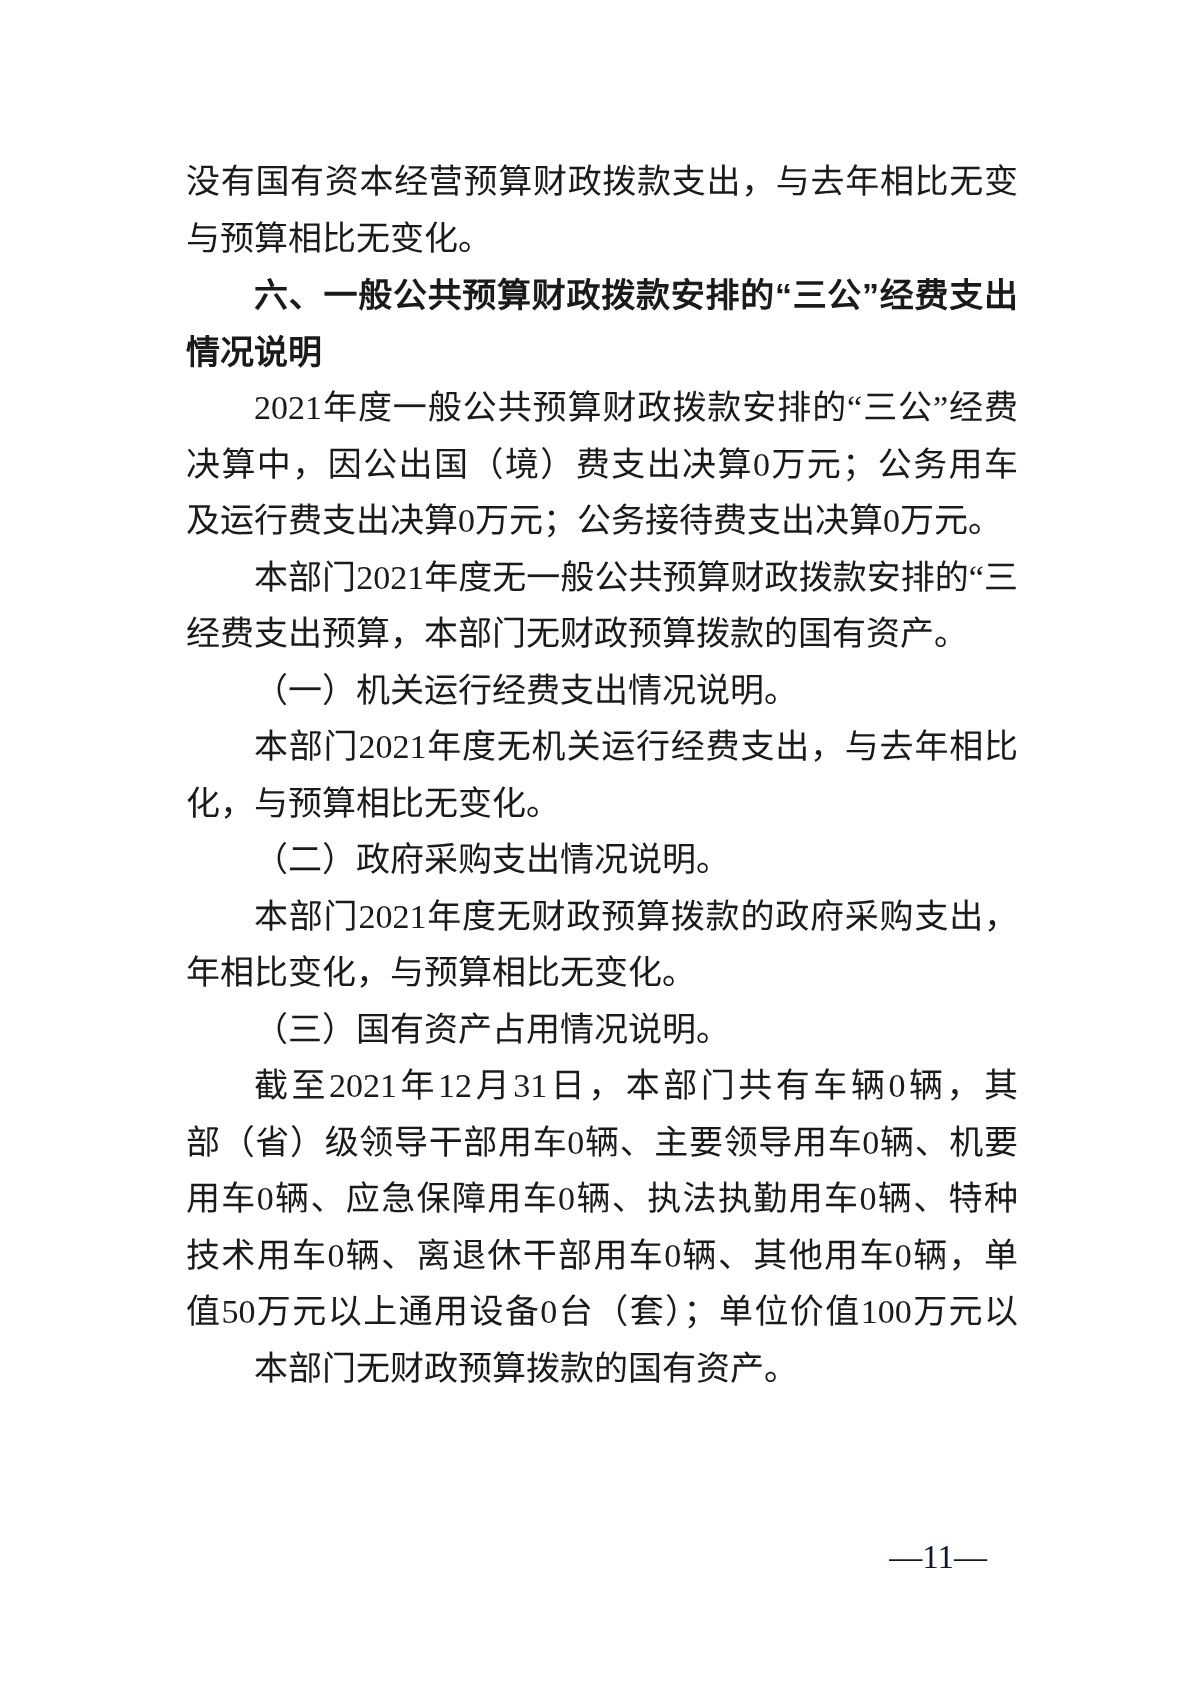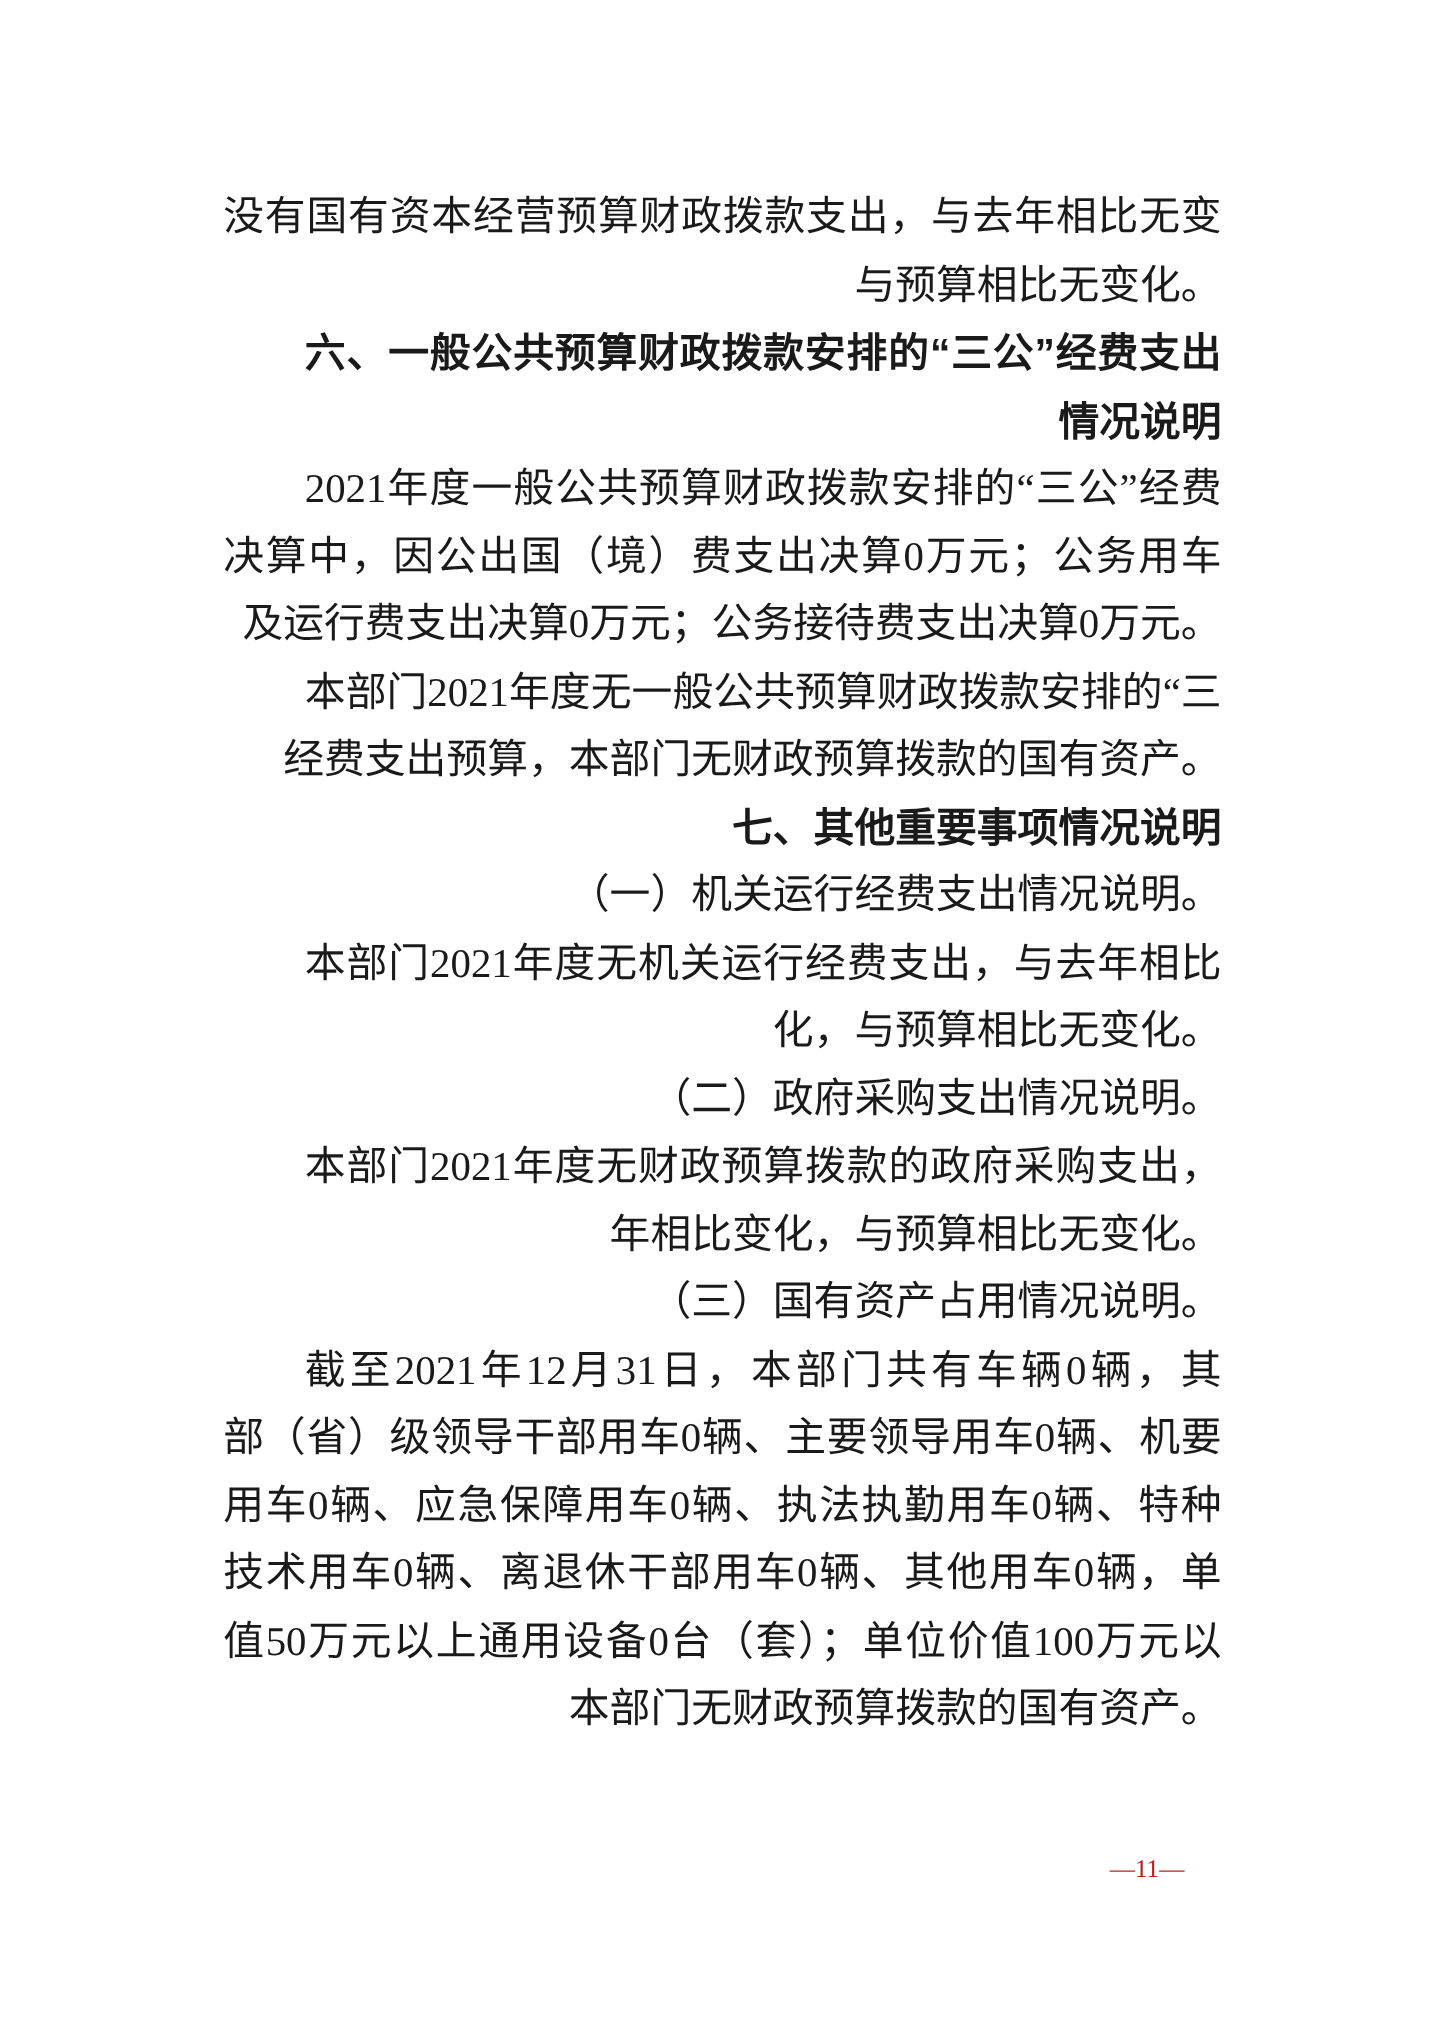--- a/index.html
+++ b/index.html
@@ -20,21 +20,21 @@
     top: 154px;
     width: 832px;
     color: #1a1a1a;
     font-family: "Liberation Serif", "DejaVu Serif", serif;
     font-size: 34px;
   }
   .ln {
     height: 56.5px;
     line-height: 56.5px;
     overflow: hidden;
-    text-align: right;
+    text-align: left;
   }
   
   .fill {
     text-align: justify;
     text-align-last: justify;
   }
   
   .ind {
     text-indent: 2em;
   }
@@ -42,40 +42,39 @@
   .hd {
     font-family: "Liberation Sans", "DejaVu Sans", sans-serif;
     font-weight: 700;
   }
   .page-num {
     position: absolute;
     top: 1537px;
     right: 212px;
     height: 40px;
     line-height: 40px;
-    font-size: 21px;
-    color: #b91c1c;
+    font-size: 33px;
+    color: #0f172a;
     font-family: "Liberation Serif", "DejaVu Serif", serif;
   }
 </style>
 </head>
 <body>
 
 <div class="page">
   <div class="text-block">
     <div class="ln fill">没有国有资本经营预算财政拨款支出，与去年相比无变化，</div>
     <div class="ln">与预算相比无变化。</div>
     <div class="ln hd ind fill">六、一般公共预算财政拨款安排的“三公”经费支出决算</div>
     <div class="ln hd">情况说明</div>
     <div class="ln ind fill">2021年度一般公共预算财政拨款安排的“三公”经费支出</div>
     <div class="ln fill">决算中，因公出国（境）费支出决算0万元；公务用车购置</div>
     <div class="ln">及运行费支出决算0万元；公务接待费支出决算0万元。</div>
     <div class="ln ind fill">本部门2021年度无一般公共预算财政拨款安排的“三公”</div>
     <div class="ln">经费支出预算，本部门无财政预算拨款的国有资产。</div>
-    <div class="ln hd ind">七、其他重要事项情况说明</div>
     <div class="ln ind">（一）机关运行经费支出情况说明。</div>
     <div class="ln ind fill">本部门2021年度无机关运行经费支出，与去年相比无变</div>
     <div class="ln">化，与预算相比无变化。</div>
     <div class="ln ind">（二）政府采购支出情况说明。</div>
     <div class="ln ind fill">本部门2021年度无财政预算拨款的政府采购支出，与去</div>
     <div class="ln">年相比变化，与预算相比无变化。</div>
     <div class="ln ind">（三）国有资产占用情况说明。</div>
     <div class="ln ind fill">截至2021年12月31日，本部门共有车辆0辆，其中，副</div>
     <div class="ln fill">部（省）级领导干部用车0辆、主要领导用车0辆、机要通信</div>
     <div class="ln fill">用车0辆、应急保障用车0辆、执法执勤用车0辆、特种专业</div>

